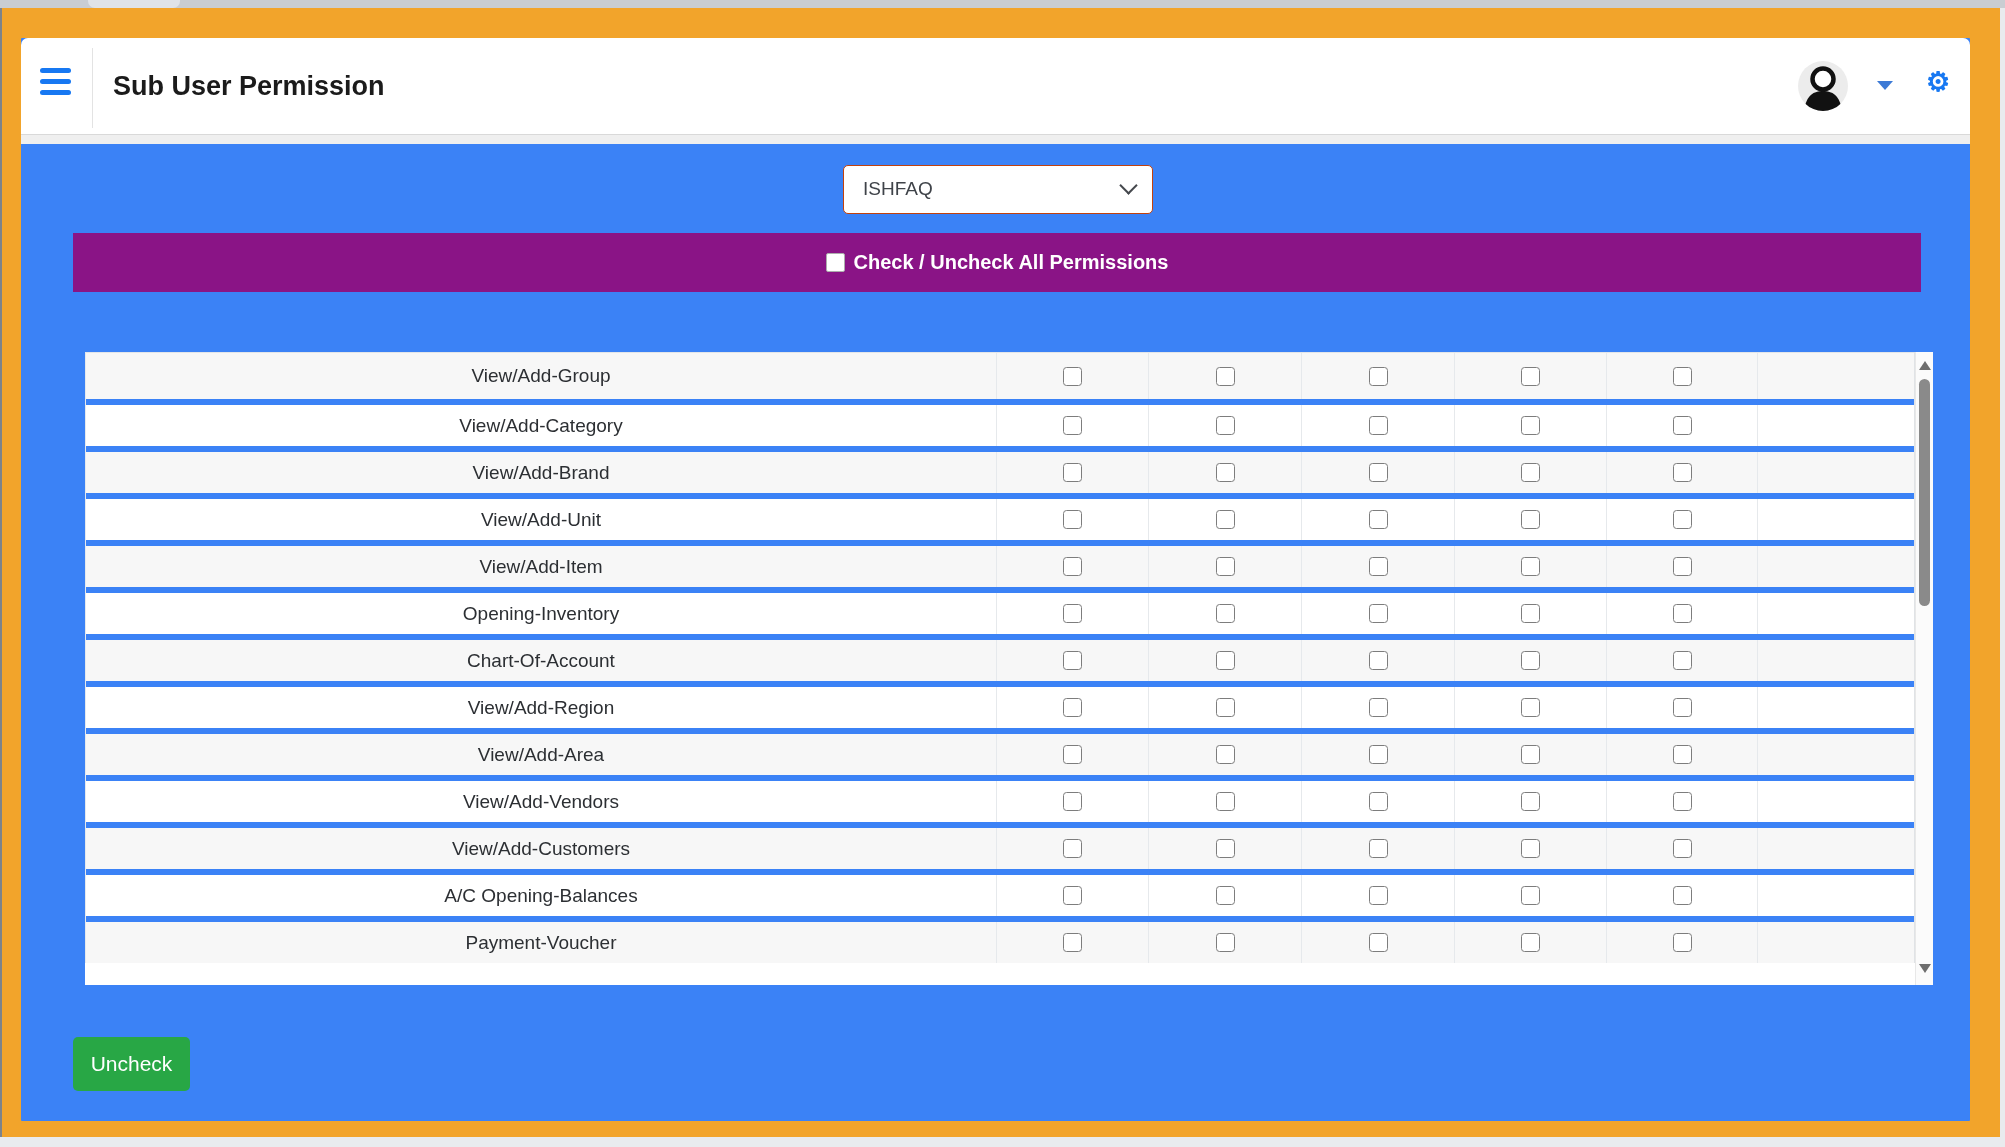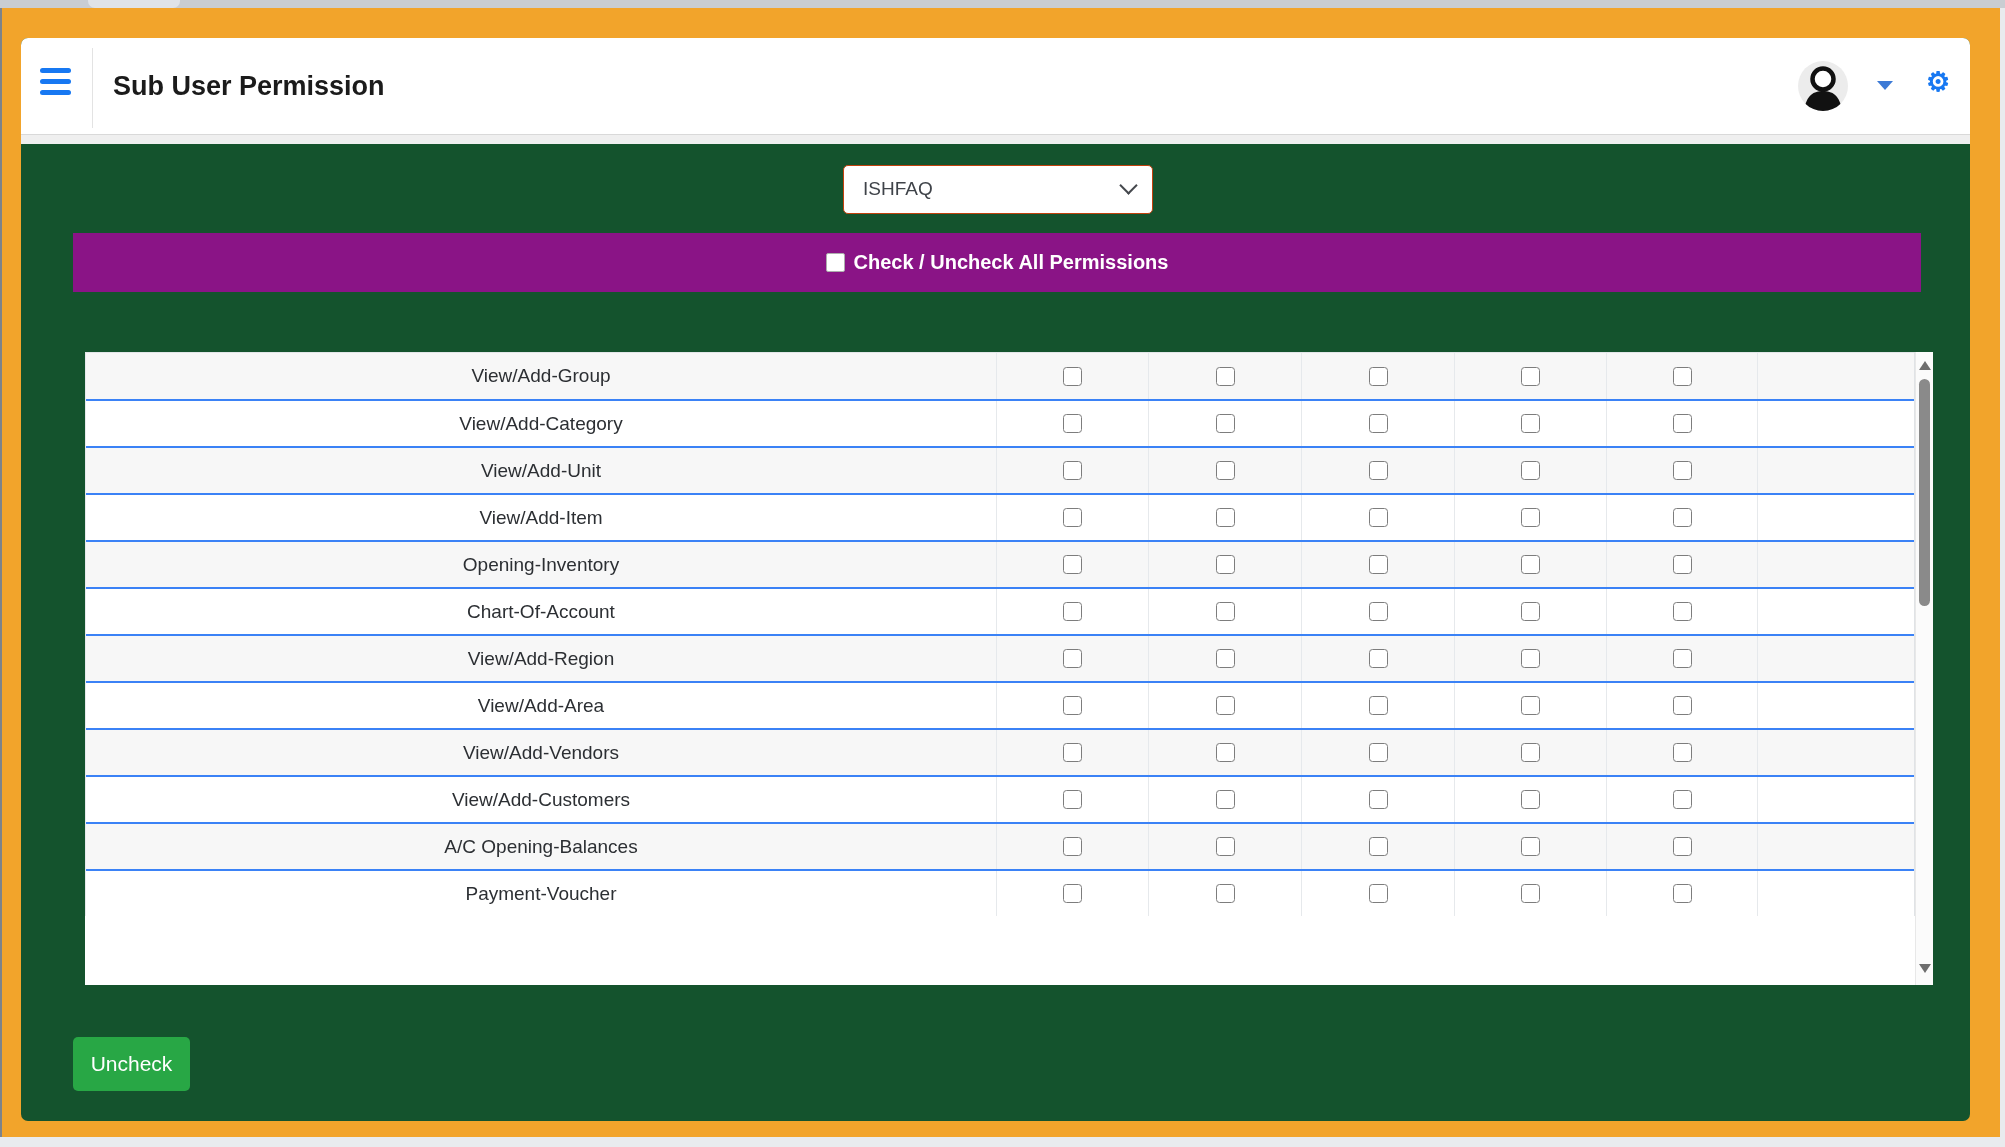--- a/index.html
+++ b/index.html
@@ -11,21 +11,21 @@
 
   
   .top-strip{left:0;top:0;width:2005px;height:8px;background:#c9cdd2;}
   .tab-hint{left:88px;top:0;width:92px;height:8px;background:#e0e3e7;border-radius:0 0 7px 7px;}
   .left-edge{left:0;top:8px;width:2px;height:1129px;background:#7d838a;}
   .right-strip{left:2000px;top:8px;width:5px;height:1139px;background:#e9ebee;}
   .bottom-strip{left:0;top:1137px;width:2005px;height:10px;background:#e9ebee;}
 
   .orange-frame{left:2px;top:8px;width:1998px;height:1129px;background:#F2A42B;}
 
-  .card{left:21px;top:38px;width:1949px;height:1083px;background:#14532d;border-radius:7px;}
+  .card{left:21px;top:38px;width:1949px;height:1083px;background:#3b82f6;border-radius:1px;}
 
   
   .card-header{left:0;top:0;width:1949px;height:96px;background:#ffffff;border-radius:7px 7px 0 0;}
   .hamburger{left:19px;top:30px;width:31px;height:28px;cursor:pointer;}
   .hamburger .bar{position:absolute;left:0;width:31px;height:5px;border-radius:2.5px;background:#1778F2;}
   .hamburger .b1{top:0;} .hamburger .b2{top:11px;} .hamburger .b3{top:22px;}
   .v-divider{left:71px;top:10px;width:1px;height:80px;background:#e3e3e3;}
   .page-title{left:92px;top:0;height:96px;line-height:96px;font-size:27px;font-weight:700;color:#1b1b1b;}
   .avatar{left:1777px;top:23px;width:50px;height:50px;cursor:pointer;}
   .caret-down{left:1856px;top:43px;width:0;height:0;border-left:8px solid transparent;border-right:8px solid transparent;border-top:9px solid #3c7ad6;cursor:pointer;}
@@ -44,21 +44,21 @@
   .banner .lbl{color:#ffffff;font-size:20px;font-weight:700;}
 
   
   .head-row{left:52px;top:254px;width:1848px;height:60px;background:#e9e9e9;display:grid;grid-template-columns:911px 152px 153px 153px 152px 151px 176px;}
   .head-cell{display:flex;align-items:center;justify-content:center;font-size:19px;font-weight:700;color:#141414;border-left:1px solid #d6d9dc;}
   .head-cell:first-child{border-left:none;}
 
   
   .scrollbox{left:64px;top:314px;width:1848px;height:633px;overflow:hidden;background:#fff;}
   .rows-wrap{position:absolute;left:0;top:0;width:1830px;border-left:1px solid #e6e9ec;border-right:1px solid #e0e3e6;box-sizing:border-box;}
-  .t-row{display:grid;grid-template-columns:910px 152px 153px 153px 152px 151px 157px;height:47px;box-sizing:border-box;border-top:2px solid #3b82f6;background:#ffffff;}
+  .t-row{display:grid;grid-template-columns:910px 152px 153px 153px 152px 151px 157px;height:47px;box-sizing:border-box;border-top:6px solid #3b82f6;background:#ffffff;}
   .t-row:first-child{border-top:1px solid #e3e6e9;}
   .t-row:nth-child(odd){background:#f7f7f7;}
   .cell{display:flex;align-items:center;justify-content:center;border-left:1px solid #e6e9ec;overflow:hidden;}
   .cell:first-child{border-left:none;}
   .menu-cell{font-size:19px;color:#2c2f33;}
   .cb{appearance:none;-webkit-appearance:none;width:19px;height:19px;background:#fff;border:1.5px solid #7d7d7d;border-radius:3.5px;margin:0;cursor:pointer;}
 
   
   .scrollbar{position:absolute;right:0;top:0;width:18px;height:633px;background:#fbfbfb;border-left:1px solid #e8e8e8;box-sizing:border-box;}
   .sb-up{position:absolute;left:3px;top:9px;width:0;height:0;border-left:6px solid transparent;border-right:6px solid transparent;border-bottom:9px solid #6e6e6e;cursor:pointer;}
@@ -155,20 +155,39 @@
           </div>
           <div class="cell cb-cell">
             <input type="checkbox" class="cb" style="">
           </div>
           <div class="cell cb-cell">
             <input type="checkbox" class="cb" style="">
           </div>
           <div class="cell filter-cell"></div>
         </div>
         <div class="t-row">
+          <div class="cell menu-cell">View/Add-Brand</div>
+          <div class="cell cb-cell">
+            <input type="checkbox" class="cb" style="">
+          </div>
+          <div class="cell cb-cell">
+            <input type="checkbox" class="cb" style="">
+          </div>
+          <div class="cell cb-cell">
+            <input type="checkbox" class="cb" style="">
+          </div>
+          <div class="cell cb-cell">
+            <input type="checkbox" class="cb" style="">
+          </div>
+          <div class="cell cb-cell">
+            <input type="checkbox" class="cb" style="">
+          </div>
+          <div class="cell filter-cell"></div>
+        </div>
+        <div class="t-row">
           <div class="cell menu-cell">View/Add-Unit</div>
           <div class="cell cb-cell">
             <input type="checkbox" class="cb" style="">
           </div>
           <div class="cell cb-cell">
             <input type="checkbox" class="cb" style="">
           </div>
           <div class="cell cb-cell">
             <input type="checkbox" class="cb" style="">
           </div>

